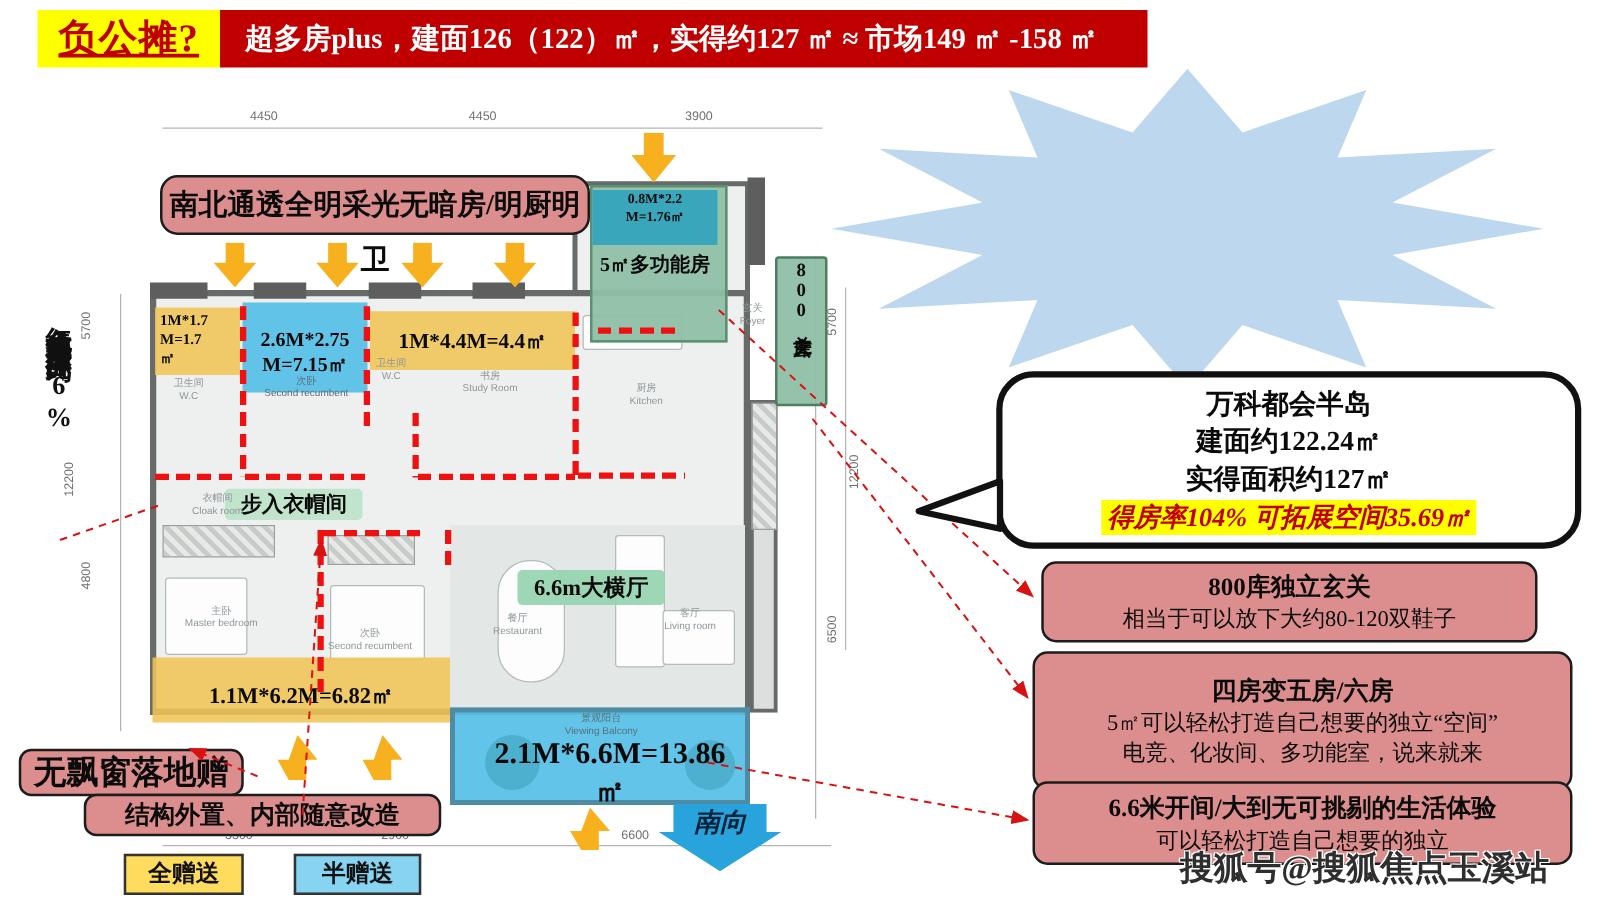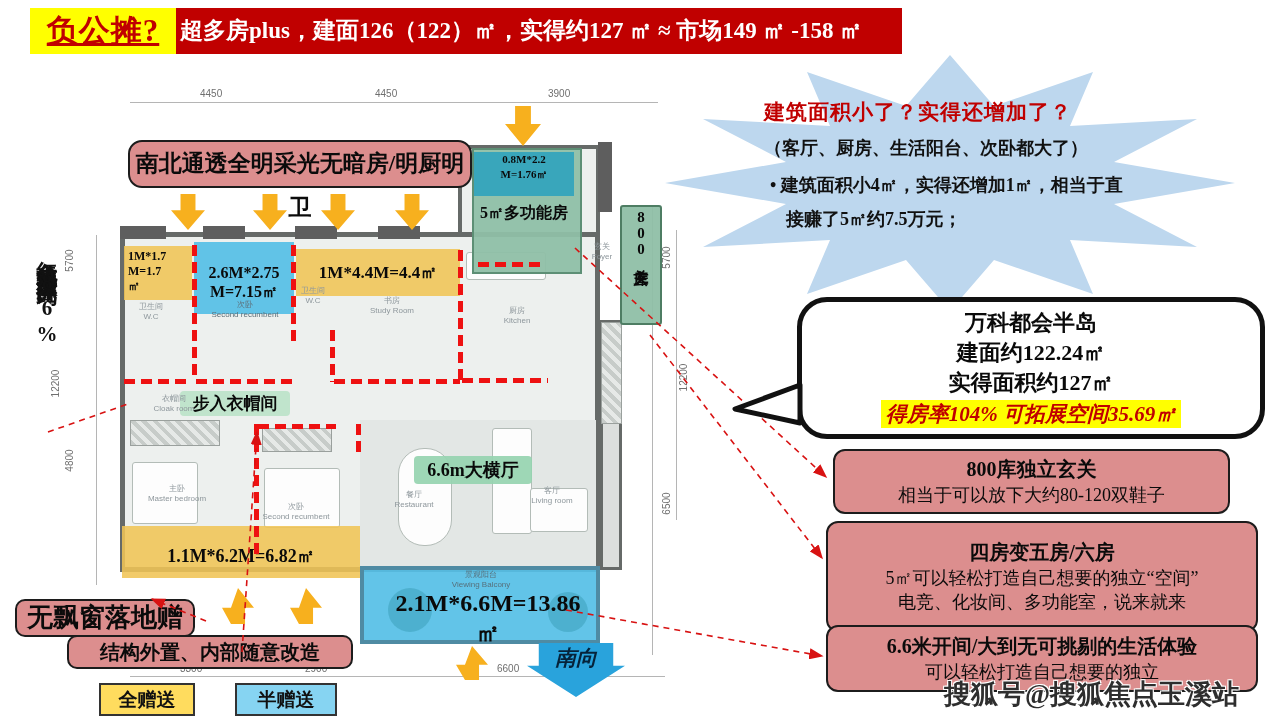--- a/index.html
+++ b/index.html
@@ -4,21 +4,21 @@
 <style>
   html,body{margin:0;padding:0;background:#fff;}
   #page{position:relative;width:1286px;height:722px;background:#ffffff;overflow:hidden;
         font-family:"Liberation Serif",serif;}
   .abs{position:absolute;}
   
   .badge{left:30px;top:8px;width:146px;height:46px;background:#ffff00;color:#c00000;
          font-size:31px;font-weight:bold;text-align:center;line-height:46px;
          text-decoration:underline;letter-spacing:1px;}
   .bar{left:176px;top:8px;width:722px;height:46px;background:#c00000;color:#ffffff;
-       font-size:23px;font-weight:bold;line-height:46px;padding-left:4px;white-space:nowrap;}
+       font-size:23px;font-weight:bold;line-height:46px;padding-left:20px;white-space:nowrap;}
   
   .vnote{left:30px;top:244px;height:352px;width:34px;writing-mode:vertical-lr;text-orientation:upright;
          font-size:21px;font-weight:bold;color:#111;letter-spacing:2px;line-height:34px;}
   
   .dim{font-family:"Liberation Sans",sans-serif;font-size:10px;color:#6f6f6f;}
   .dimline{background:#b5b5b5;}
   .rot{transform:rotate(-90deg);transform-origin:center;}
   
   .floor{background:#edf0ee;border:4px solid #666a68;box-sizing:border-box;}
   .stub{background:#5e5e5e;height:13px;}
@@ -214,28 +214,20 @@
   <div class="abs gold-down" style="left:321px;top:194px;width:34px;height:36px;"></div>
   <div class="abs gold-down" style="left:395px;top:194px;width:34px;height:36px;"></div>
   <div class="abs gold-down" style="left:505px;top:106px;width:36px;height:40px;"></div>
   <div class="abs gold-up" style="left:222px;top:588px;width:32px;height:36px;"></div>
   <div class="abs gold-up" style="left:290px;top:588px;width:32px;height:36px;"></div>
   <div class="abs gold-up" style="left:456px;top:646px;width:32px;height:34px;"></div>
 
   <svg class="abs" style="left:0;top:0;z-index:2;" width="1286" height="722" viewBox="0 0 1286 722">
     <polygon points="1235,183 1114,204 1197,247 1070,240 1093,294 994,260 950,311 906,260 807,294 830,240 703,247 786,204 665,183 786,162 703,119 830,126 807,72 906,106 950,55 994,106 1093,72 1070,126 1197,119 1114,162" fill="#bdd7ee"></polygon>
   </svg>
-  <div class="abs burst-text">
-    <div class="burst-title">建筑面积小了？实得还增加了？</div>
-    <div class="burst-sub">（客厅、厨房、生活阳台、次卧都大了）</div>
-    <div class="burst-bullet">
-      <span>•</span>
-      <span>建筑面积小4㎡，实得还增加1㎡，相当于直接赚了5㎡约7.5万元；</span>
-    </div>
-  </div>
 
   <div class="abs bubble">
     <div class="ln">万科都会半岛</div>
     <div class="ln">建面约122.24㎡</div>
     <div class="ln">实得面积约127㎡</div>
     <div class="hl">得房率104% 可拓展空间35.69㎡</div>
   </div>
 
   <div class="abs pink" style="left:833px;top:449px;width:397px;padding:5px 4px;z-index:4;">
     <div class="t" style="font-size:20px;">800库独立玄关</div>

